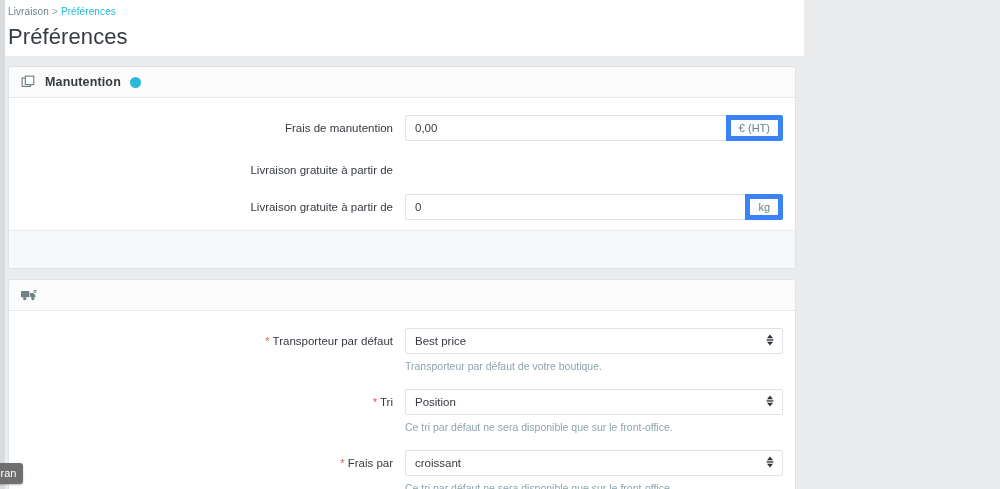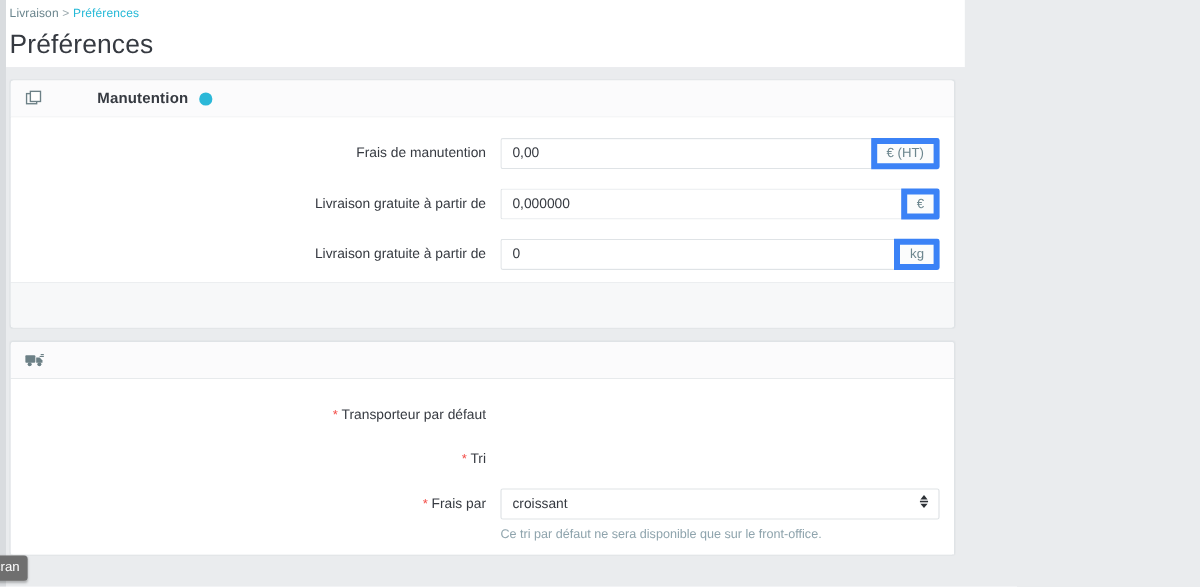--- a/index.html
+++ b/index.html
@@ -86,31 +86,30 @@
     display: inline-flex;
     align-items: center;
     margin-right: 9px;
     color: #6c8086;
   }
   .panel-title {
     font-size: 12.5px;
     font-weight: bold;
     color: #363a41;
     letter-spacing: .15px;
-    margin-left: 36px;
   }
   .badge-dot {
     width: 11px; height: 11px;
     border-radius: 50%;
     background: #2bb8d8;
     margin-left: 9px;
     display: inline-block;
   }
 
-  .panel-body { padding: 17px 0 6px 12px; background: #fff; }
+  .panel-body { padding: 17px 0 6px 0; background: #fff; }
   .panel-footer {
     background: #f7f8f9;
     border-top: 1px solid #eceef0;
     height: 38px;
     border-radius: 0 0 3px 3px;
   }
 
   
   .form-row {
     display: flex;
@@ -268,26 +267,20 @@
           <div class="form-control-wrap">
             <div class="input-group">
               <input type="text" value="0,00" style="">
               <span class="input-addon">€ (HT)</span>
             </div>
           </div>
         </div>
 
         <div class="form-row">
           <div class="form-label">Livraison gratuite à partir de</div>
-          <div class="form-control-wrap">
-            <div class="input-group">
-              <input type="text" value="0,000000" style="">
-              <span class="input-addon">€</span>
-            </div>
-          </div>
         </div>
 
         <div class="form-row">
           <div class="form-label">Livraison gratuite à partir de</div>
           <div class="form-control-wrap">
             <div class="input-group">
               <input type="text" value="0" style="">
               <span class="input-addon">kg</span>
             </div>
           </div>
@@ -309,25 +302,55 @@
             <rect x="13.4" y="2.1" width="4.2" height="1.1" rx="0.55"></rect>
           </svg>
         </span>
       </div>
       <div class="panel-body">
 
         <div class="form-row">
           <div class="form-label">
             <span class="req-star">*</span><span>Transporteur par défaut</span>
           </div>
+          <div class="form-control-wrap">
+            <div class="select-wrap">
+              <select>
+                <option>Best price</option>
+              </select>
+              <span class="select-arrow">
+                <svg width="8" height="12" viewBox="0 0 8 12" fill="#2d3136">
+                  <path d="M4 0.6 L7 4.2 L1 4.2 Z"></path>
+                  <rect x="0.6" y="5.3" width="6.8" height="1.3"></rect>
+                  <path d="M4 11.4 L7 7.8 L1 7.8 Z"></path>
+                </svg>
+              </span>
+            </div>
+            <div class="help-text">Transporteur par défaut de votre boutique.</div>
+          </div>
         </div>
 
         <div class="form-row">
           <div class="form-label">
             <span class="req-star">*</span><span>Tri</span>
+          </div>
+          <div class="form-control-wrap">
+            <div class="select-wrap">
+              <select>
+                <option>Position</option>
+              </select>
+              <span class="select-arrow">
+                <svg width="8" height="12" viewBox="0 0 8 12" fill="#2d3136">
+                  <path d="M4 0.6 L7 4.2 L1 4.2 Z"></path>
+                  <rect x="0.6" y="5.3" width="6.8" height="1.3"></rect>
+                  <path d="M4 11.4 L7 7.8 L1 7.8 Z"></path>
+                </svg>
+              </span>
+            </div>
+            <div class="help-text">Ce tri par défaut ne sera disponible que sur le front-office.</div>
           </div>
         </div>
 
         <div class="form-row">
           <div class="form-label">
             <span class="req-star">*</span><span>Frais par</span>
           </div>
           <div class="form-control-wrap">
             <div class="select-wrap">
               <select>

